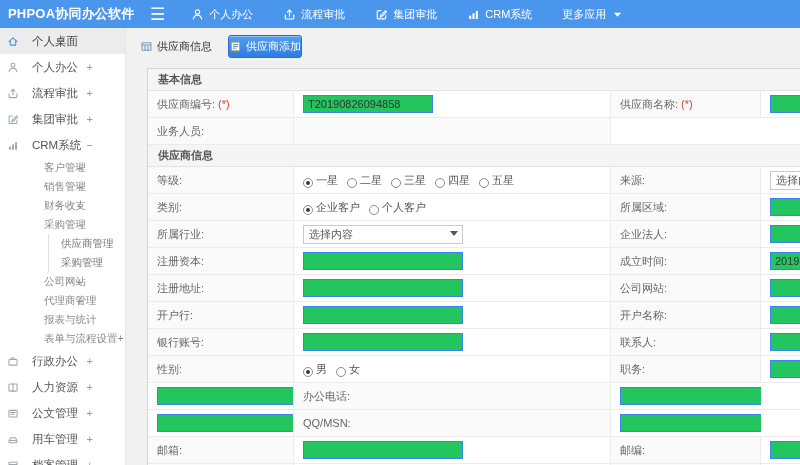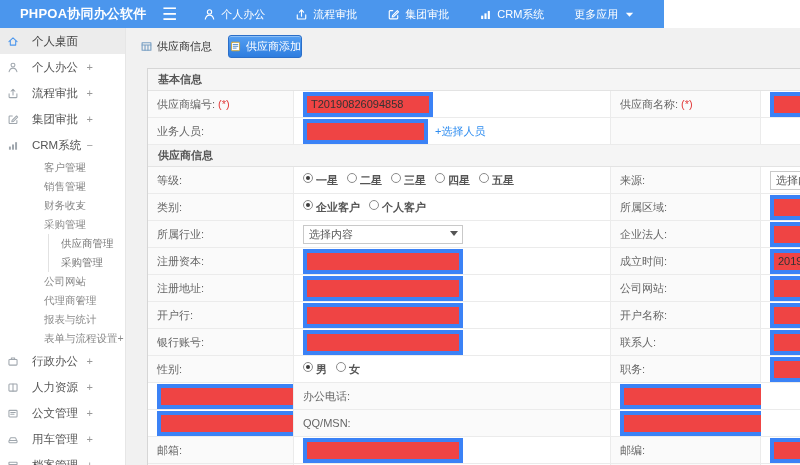--- a/index.html
+++ b/index.html
@@ -3,22 +3,22 @@
 <meta charset="utf-8">
 <style>
   html,body{margin:0;padding:0;}
   body{
     width:800px;height:465px;overflow:hidden;position:relative;
     font-family:"Liberation Sans","DejaVu Sans",sans-serif;
     background:#fff;
   }
   
   .topbar{
-    position:absolute;top:0;left:0;width:652px;height:28px;
-    background:#4b96ed;color:#fff;display:flex;align-items:center;z-index:20;padding-left:12px;
+    position:absolute;top:0;left:0;width:800px;height:28px;
+    background:#4b96ed;color:#fff;display:flex;align-items:center;z-index:20;
   }
   .logo{width:126px;box-sizing:border-box;padding-left:8px;font-size:13px;font-weight:bold;letter-spacing:.2px;white-space:nowrap;}
   .hamburger{margin-left:24px;font-size:17px;line-height:1;cursor:pointer;}
   .topnav{display:flex;align-items:center;margin-left:26px;gap:30px;}
   .topnav-item{display:flex;align-items:center;gap:5px;font-size:11px;cursor:pointer;white-space:nowrap;}
   .topnav-item .n-icon{display:inline-flex;width:13px;height:13px;}
   
   .sidebar{
     position:absolute;top:28px;left:0;width:126px;height:437px;background:#fff;
     border-right:1px solid #e6e6e6;box-sizing:border-box;overflow:hidden;z-index:10;
@@ -51,28 +51,28 @@
     position:absolute;top:40px;left:21px;width:828px;background:#fff;
     border:1px solid #d6d6d6;font-size:11px;
   }
   .sec-title{height:21px;line-height:21px;background:#f5f5f5;border-bottom:1px solid #e3e3e3;
     padding-left:10px;color:#555;font-weight:bold;}
   .frow{display:grid;grid-template-columns:146px 317px 150px 215px;border-bottom:1px solid #ebebeb;height:26px;}
   .fcell{display:flex;align-items:center;padding-left:9px;border-right:1px solid #ebebeb;overflow:hidden;white-space:nowrap;}
   .fcell:last-child{border-right:none;}
   .fcell.lab{background:#fafafa;color:#666;}
   .req{color:#e23b3b;margin-left:3px;}
-  .inp{height:25px;border:4px solid #3b82f6;background:#ef4444;font-size:11px;padding:0 4px;
+  .inp{height:18px;border:1px solid #3b82f6;background:#22c55e;font-size:11px;padding:0 4px;
     box-sizing:border-box;color:#333;font-family:"Liberation Sans","DejaVu Sans",sans-serif;}
   .sel{position:relative;height:19px;border:1px solid #c9c9c9;display:flex;align-items:center;
     padding-left:5px;padding-right:14px;color:#555;box-sizing:border-box;background:#fff;}
   .sel .caret{position:absolute;right:4px;top:50%;margin-top:-3px;width:0;height:0;
     border-left:4px solid transparent;border-right:4px solid transparent;border-top:5px solid #555;}
   .link{color:#2d8cf0;margin-left:7px;font-size:11px;text-decoration:none;cursor:pointer;}
-  .ropt{display:inline-flex;align-items:flex-start;margin-right:9px;color:#555;cursor:pointer;font-weight:bold;}
+  .ropt{display:inline-flex;align-items:flex-end;margin-right:9px;color:#555;cursor:pointer;}
   .radio{width:10px;height:10px;border:1px solid #8b8b8b;border-radius:50%;background:#fff;
     display:inline-block;position:relative;margin-right:3px;box-sizing:border-box;}
   .radio.on::after{content:'';position:absolute;left:2px;top:2px;width:4px;height:4px;
     background:#3c3c3c;border-radius:50%;}
 </style>
 </head>
 <body>
 
 <div class="topbar">
   <div class="logo">PHPOA协同办公软件</div>
@@ -308,24 +308,20 @@
           <span class="req">(*)</span>
         </div>
         <div class="fcell val">
           <input class="inp" type="text" value="" style="width: 200px;">
         </div>
       </div>
       <div class="frow">
         <div class="fcell lab">
           <span>业务人员:</span>
         </div>
-        <div class="fcell val">
-          <input class="inp" type="text" value="" style="width: 125px;">
-          <a class="link">+选择人员</a>
-        </div>
         <div class="fcell lab"></div>
         <div class="fcell val"></div>
       </div>
       <div class="sec-title">供应商信息</div>
       <div class="frow">
         <div class="fcell lab">
           <span>等级:</span>
         </div>
         <div class="fcell val">
           <span class="ropt">

